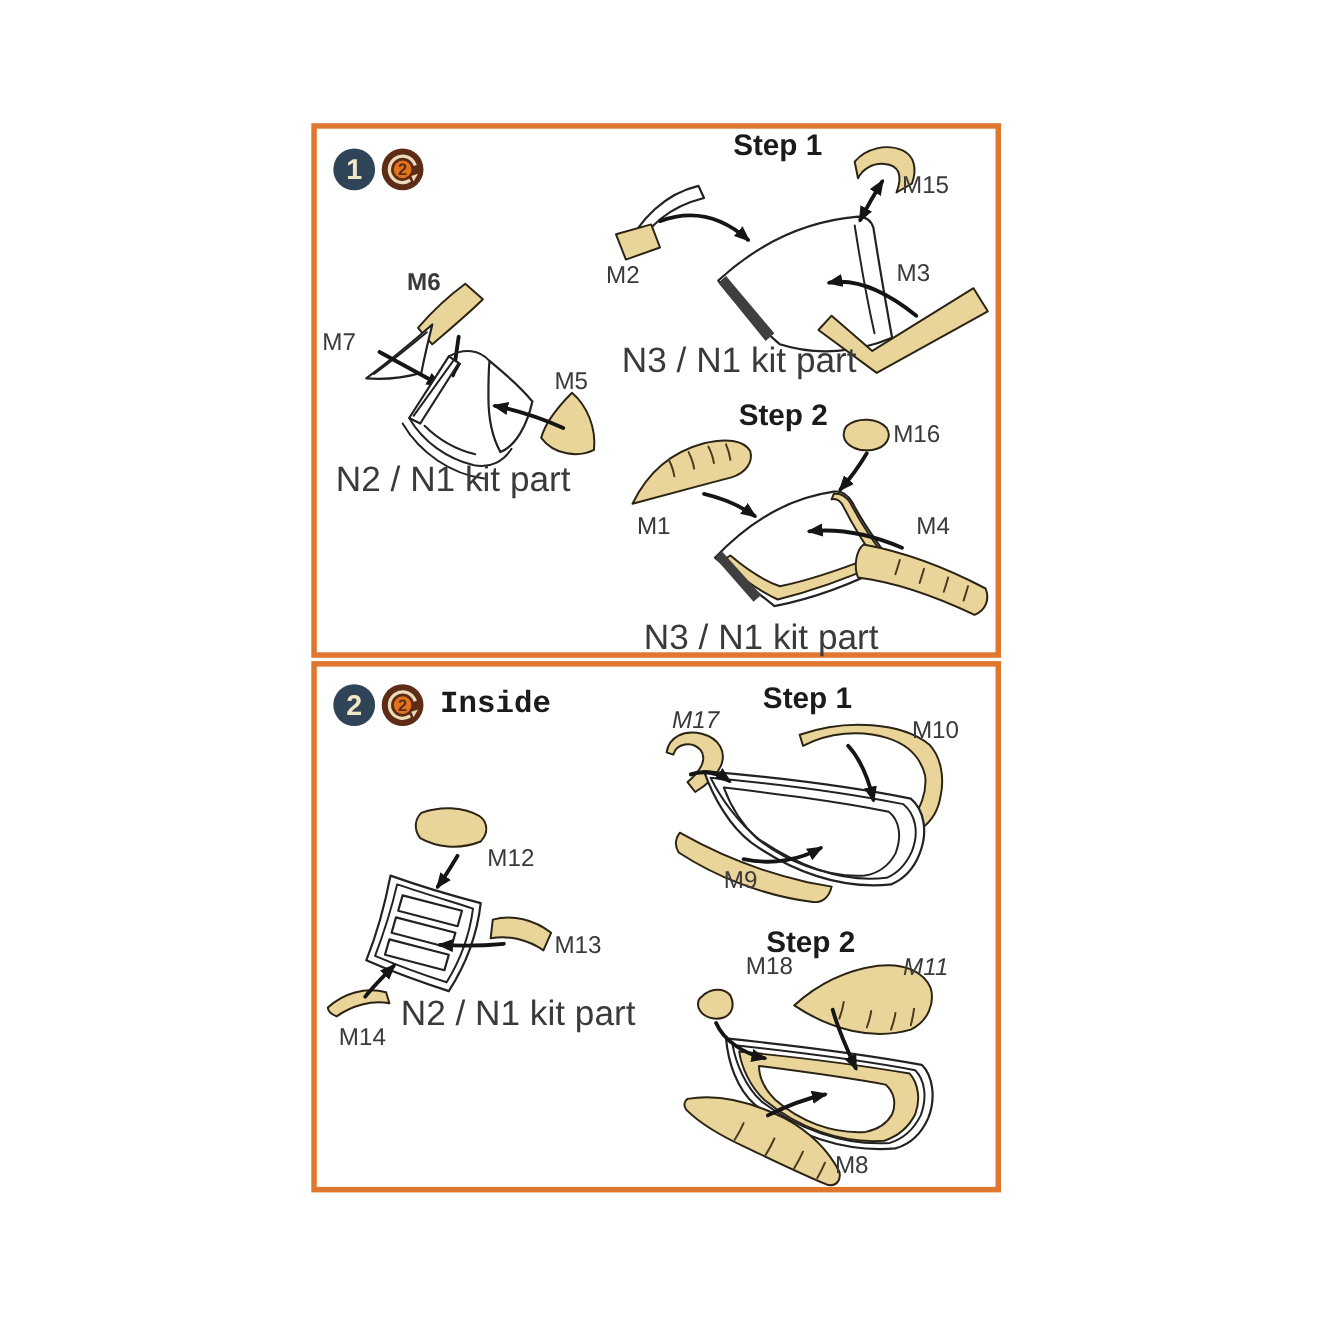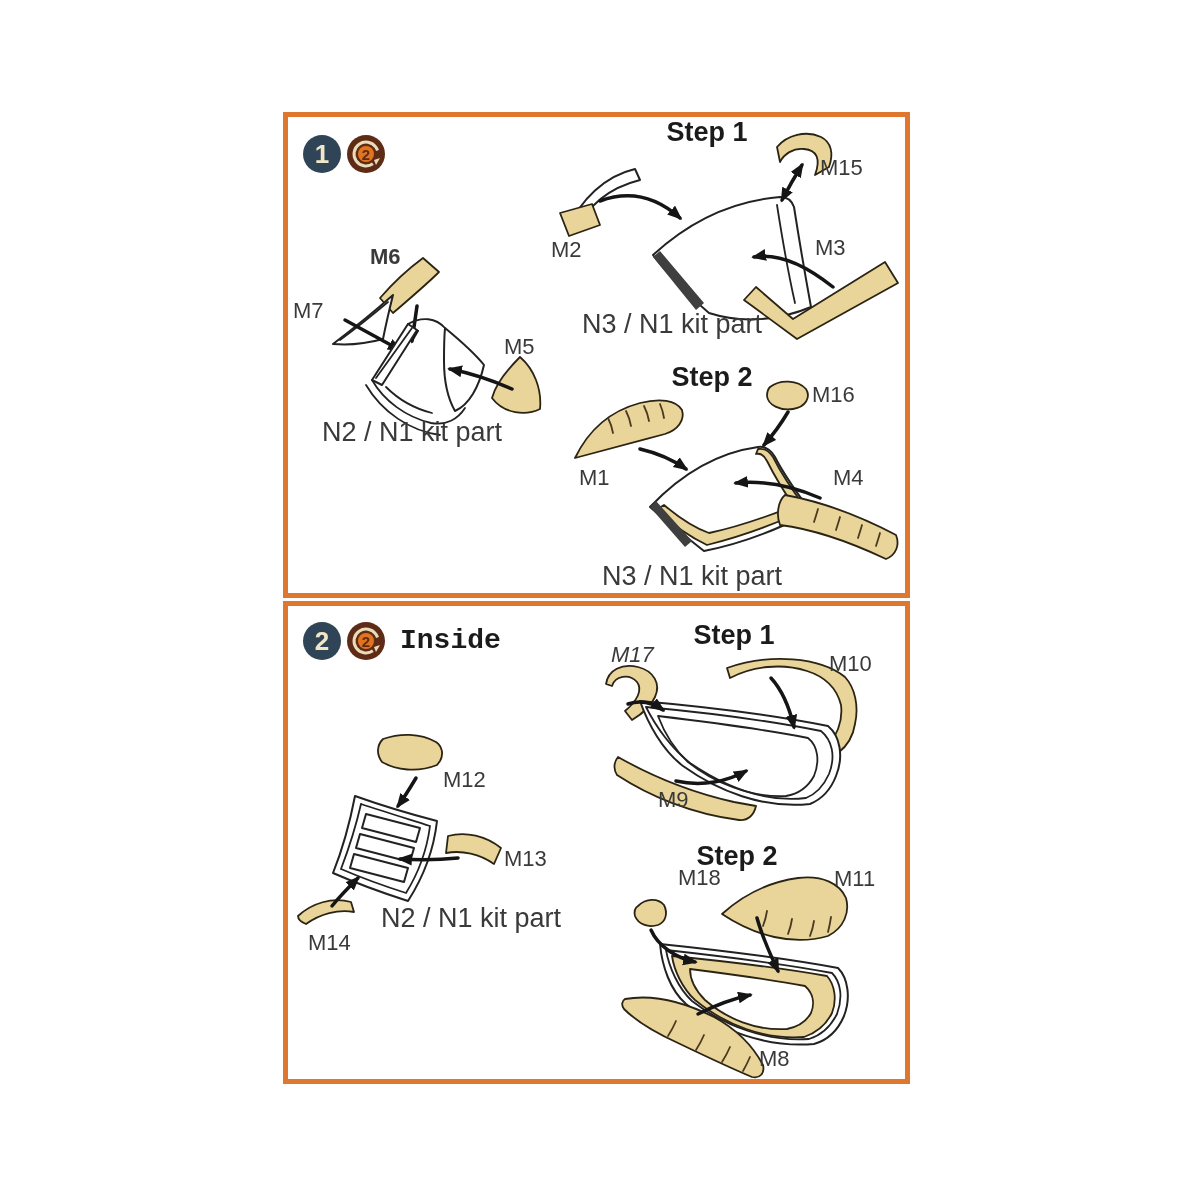--- a/index.html
+++ b/index.html
@@ -6,21 +6,21 @@
   .stage{position:relative;width:1200px;height:1200px;background:#ffffff;overflow:hidden;
          font-family:"Liberation Sans", sans-serif;}
   .panel{position:absolute;left:283px;width:627px;background:#fff;
          border:5px solid #E0772E;box-sizing:border-box;}
   #panel1{top:112px;height:486px;}
   #panel2{top:601px;height:483px;}
   .panel svg.draw{position:absolute;left:0;top:0;}
   .lbl{position:absolute;font-size:22px;color:#3a3a3a;white-space:nowrap;line-height:1;}
   .title{position:absolute;font-size:27px;font-weight:bold;color:#1b1b1b;
          transform:translateX(-50%);white-space:nowrap;line-height:1;}
-  .caption{position:absolute;font-size:27px;color:#3a3a3a;
+  .caption{position:absolute;font-size:32px;color:#3a3a3a;
            transform:translateX(-50%);white-space:nowrap;line-height:1;}
   .badge{position:absolute;width:38px;height:38px;border-radius:50%;background:#2F4456;
          color:#F0E6C8;font-size:26px;font-weight:bold;display:flex;align-items:center;
          justify-content:center;}
   .heading{position:absolute;font-size:28px;font-weight:bold;color:#1b1b1b;line-height:1;font-family:Liberation Mono, monospace;}
   .logo{position:absolute;width:40px;height:40px;}
   
   .part{fill:#ffffff;stroke:#222222;stroke-width:2;stroke-linejoin:round;}
   .pline{fill:none;stroke:#222222;stroke-width:1.8;stroke-linecap:round;}
   .mask{fill:#E9D49A;stroke:#2b2414;stroke-width:1.8;stroke-linejoin:round;}
@@ -284,17 +284,17 @@
     <div class="lbl" style="left:541px;top:47px;">M10</div>
     <div class="lbl" style="left:370px;top:183px;">M9</div>
 
     <div class="lbl" style="left:155px;top:163px;">M12</div>
     <div class="lbl" style="left:216px;top:242px;">M13</div>
     <div class="lbl" style="left:20px;top:326px;">M14</div>
     <div class="caption" style="left:183px;top:299px;">N2 / N1 kit part</div>
 
     <div class="title" style="left:449px;top:237px;">Step 2</div>
     <div class="lbl" style="left:345px;top:261px;margin-left:45px;">M18</div>
-    <div class="lbl" style="left:546px;top:262px;">M11</div>
+    <div class="lbl" style="left:533px;top:262px;font-style:italic;">M11</div>
     <div class="lbl" style="left:471px;top:442px;">M8</div>
   </div>
 
 </div>
 
 </body></html>

